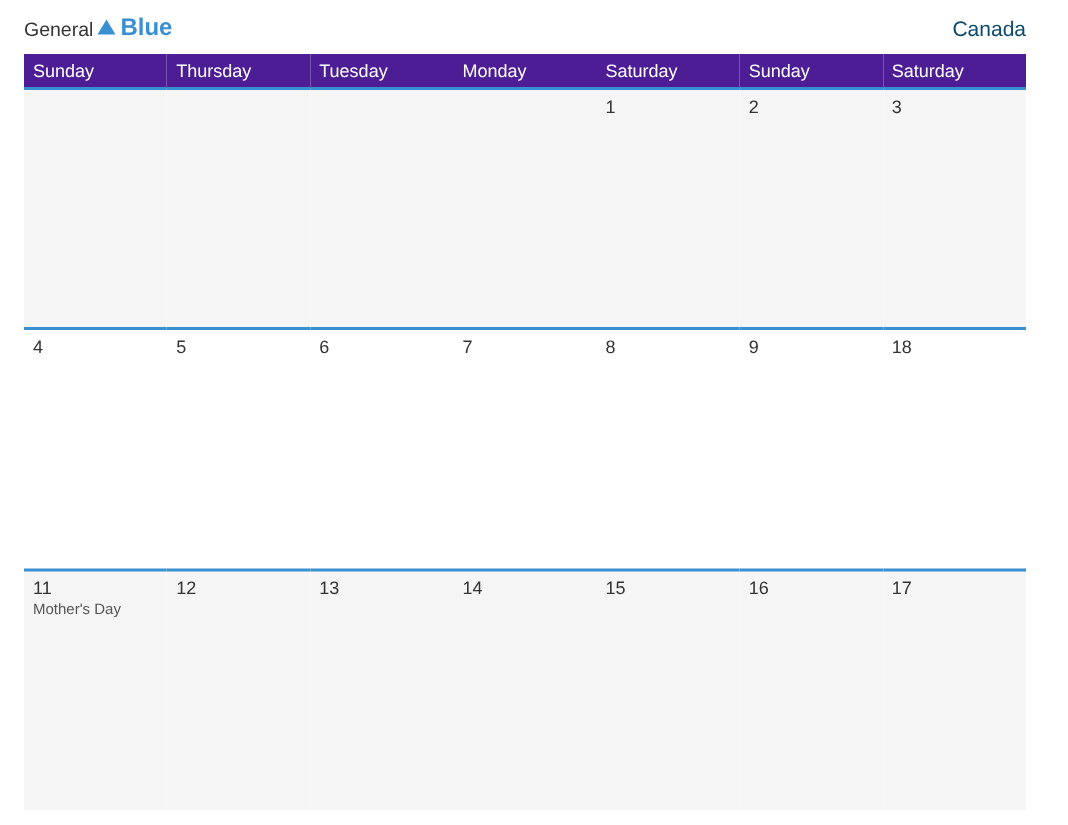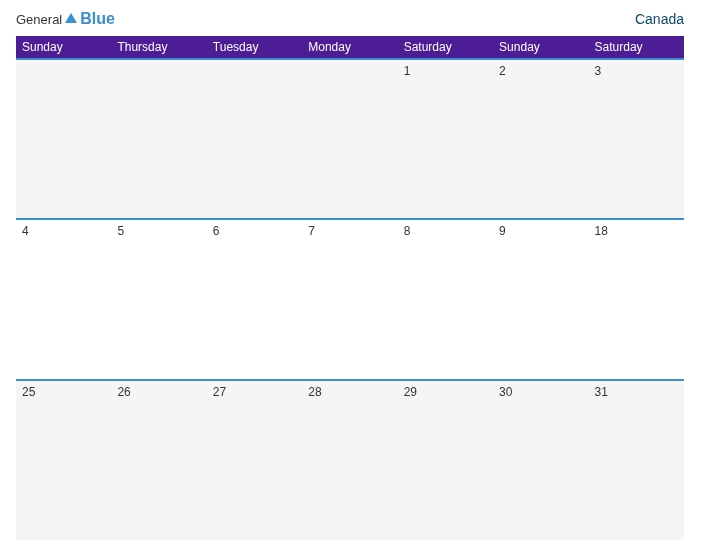--- a/index.html
+++ b/index.html
@@ -164,36 +164,37 @@
           </td>
           <td>
             <span class="day-number">9</span>
           </td>
           <td>
             <span class="day-number">18</span>
           </td>
         </tr>
         <tr>
           <td>
-            <span class="day-number">25</span>
-          </td>
-          <td>
-            <span class="day-number">26</span>
-          </td>
-          <td>
-            <span class="day-number">27</span>
-          </td>
-          <td>
-            <span class="day-number">28</span>
-          </td>
-          <td>
-            <span class="day-number">29</span>
-          </td>
-          <td>
-            <span class="day-number">30</span>
-          </td>
-          <td>
-            <span class="day-number">31</span>
+            <span class="day-number">11</span>
+            <span class="event-label">Mother's Day</span>
+          </td>
+          <td>
+            <span class="day-number">12</span>
+          </td>
+          <td>
+            <span class="day-number">13</span>
+          </td>
+          <td>
+            <span class="day-number">14</span>
+          </td>
+          <td>
+            <span class="day-number">15</span>
+          </td>
+          <td>
+            <span class="day-number">16</span>
+          </td>
+          <td>
+            <span class="day-number">17</span>
           </td>
         </tr>
       </tbody>
   </table>
 </div>
 
 </body></html>

